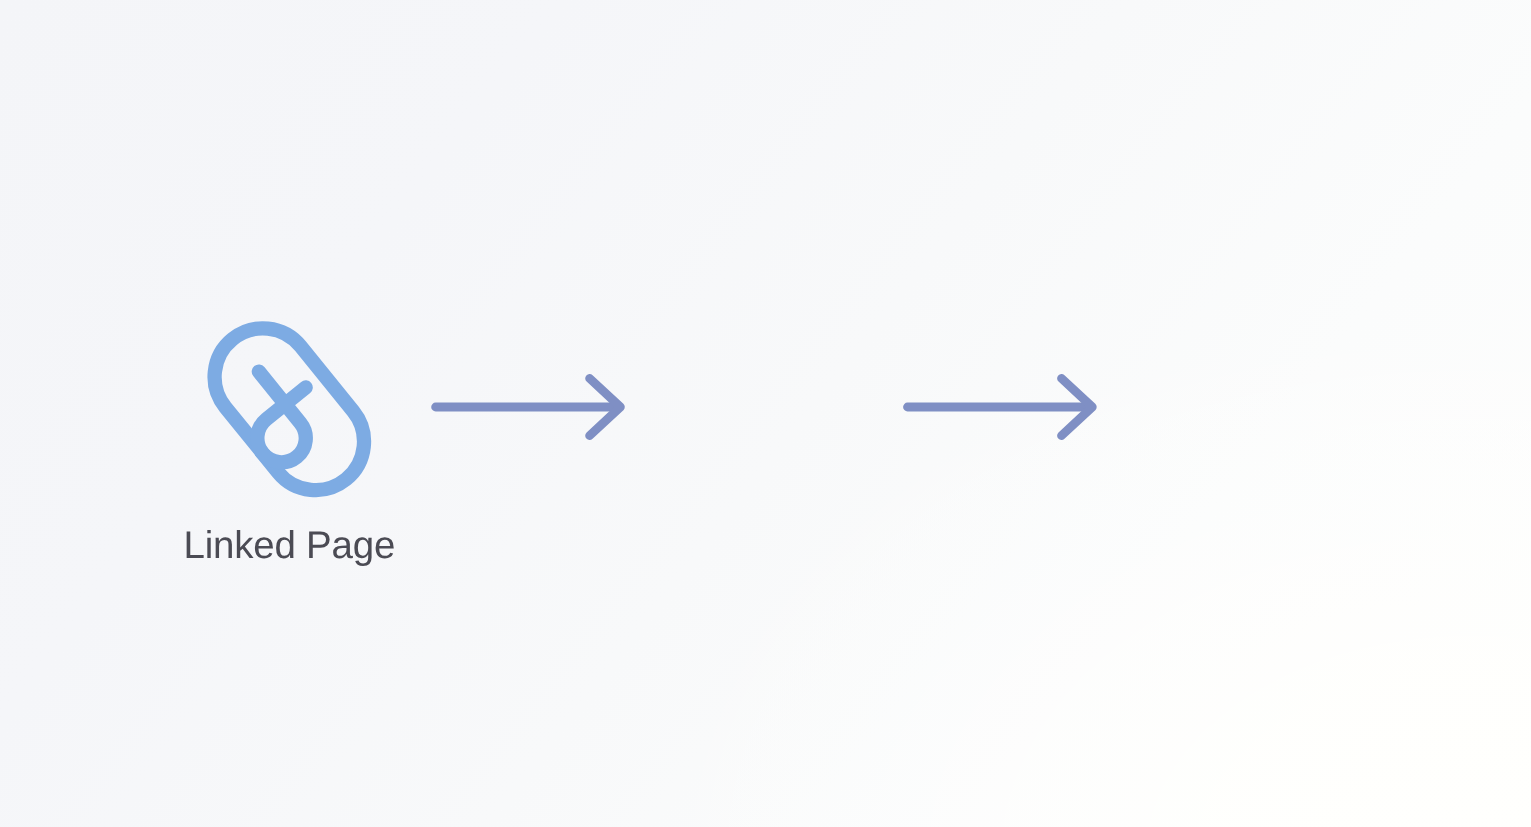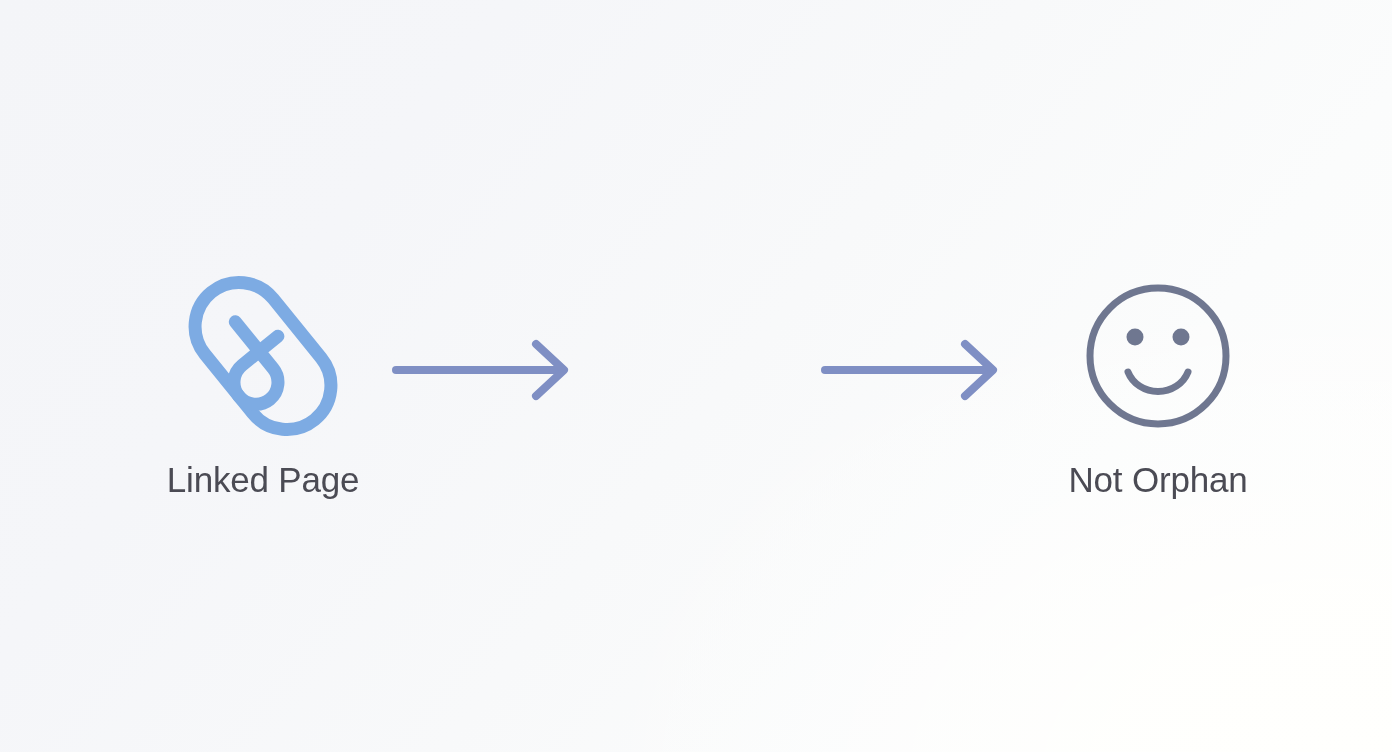--- a/index.html
+++ b/index.html
@@ -43,21 +43,21 @@
     width: 1392px;
     height: 752px;
     display: flex;
     flex-direction: row;
     align-items: flex-start;
     justify-content: center;
   }
 
   .step {
     position: absolute;
-    top: 268px;
+    top: 284px;
     width: 300px;
     display: flex;
     flex-direction: column;
     align-items: center;
   }
   .step-icon {
     height: 176px;
     display: flex;
     align-items: center;
     justify-content: center;
@@ -115,26 +115,15 @@
     </div>
 
 
     <div class="arrow" id="arrow-2">
       <svg width="200" height="60" viewBox="0 0 200 60">
         <line x1="8" y1="30" x2="172" y2="30" stroke="#7f8fc4" stroke-width="8" stroke-linecap="round"></line>
         <polyline points="148,4 176,30 148,56" fill="none" stroke="#7f8fc4" stroke-width="8" stroke-linecap="round" stroke-linejoin="round"></polyline>
       </svg>
     </div>
 
-    <div class="step" id="step-not-orphan">
-      <div class="step-icon">
-        <svg width="160" height="176" viewBox="0 0 160 176">
-          <circle cx="80" cy="88" r="68" fill="none" stroke="#6f7790" stroke-width="7"></circle>
-          <circle cx="57" cy="69" r="8.5" fill="#6f7790"></circle>
-          <circle cx="103" cy="69" r="8.5" fill="#6f7790"></circle>
-          <path d="M 50 104 A 32 30 0 0 0 110 104" fill="none" stroke="#6f7790" stroke-width="7" stroke-linecap="round"></path>
-        </svg>
-      </div>
-      <div class="step-label">Not Orphan</div>
-    </div>
 
   </div>
 </div>
 
 </body></html>

